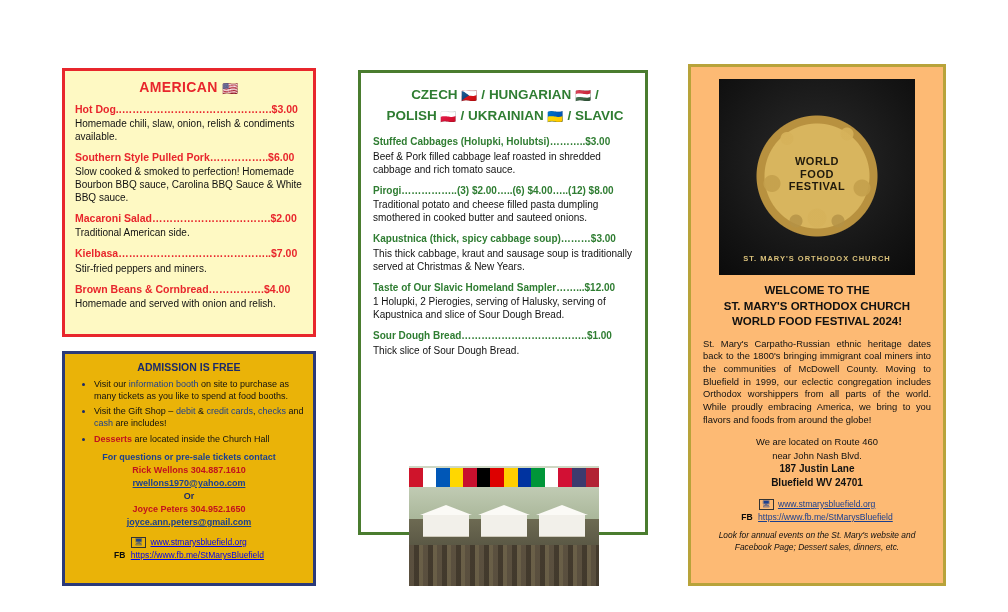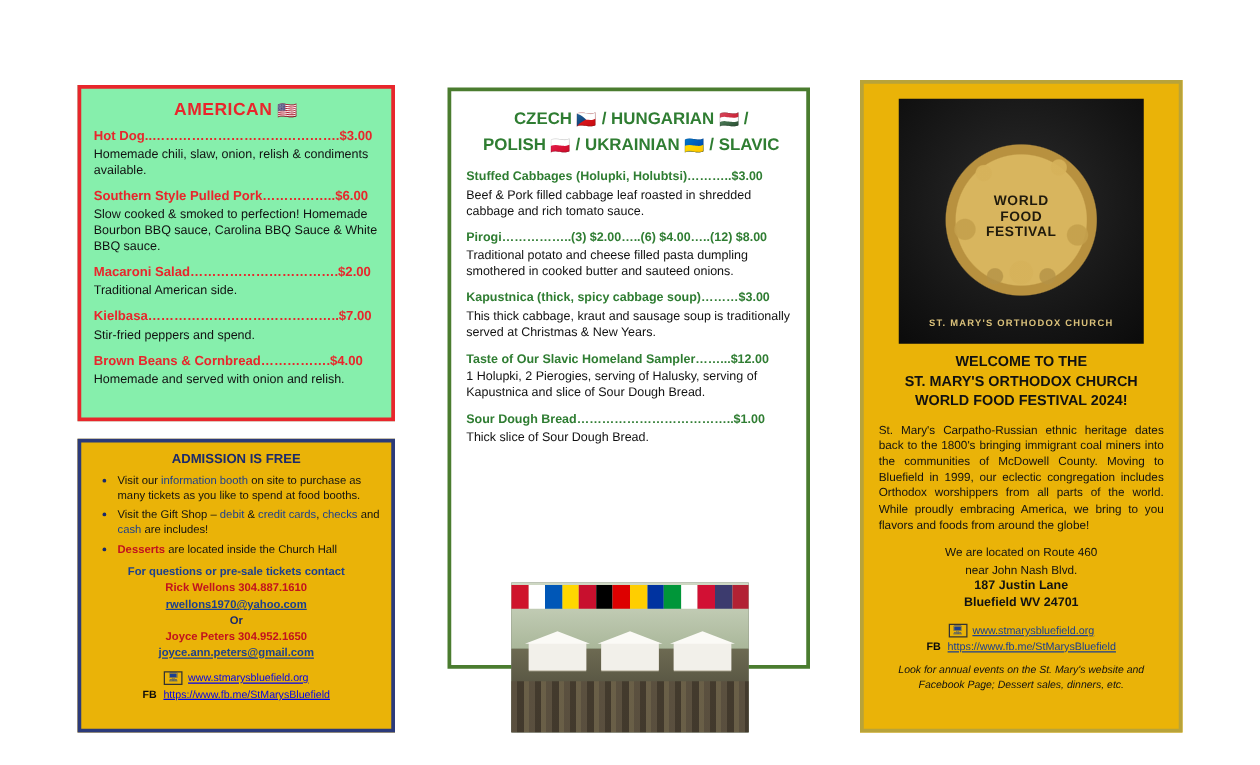--- a/index.html
+++ b/index.html
@@ -21,21 +21,21 @@
   }
 
   
   .american-card {
     position: absolute;
     left: 62px;
     top: 68px;
     width: 254px;
     height: 269px;
     border: 3px solid #e8262c;
-    background: #86efac;
+    background: #fef9c3;
     box-sizing: border-box;
     padding: 8px 10px 6px 10px;
   }
   .american-title {
     text-align: center;
     color: #e8262c;
     font-weight: bold;
     font-size: 14px;
     letter-spacing: .4px;
     margin: 0 0 7px 0;
@@ -199,21 +199,21 @@
   }
 
   
   .welcome-card {
     position: absolute;
     left: 688px;
     top: 64px;
     width: 258px;
     height: 522px;
     border: 3px solid #b8a33a;
-    background: #eab308;
+    background: #fdba74;
     box-sizing: border-box;
     padding: 10px 12px 8px 12px;
   }
   .logo-box {
     width: 196px;
     height: 196px;
     margin: 2px auto 8px auto;
     background: radial-gradient(circle at 50% 42%, #2b2b2b 0%, #141414 70%, #0b0b0b 100%);
     position: relative;
     overflow: hidden;
@@ -309,21 +309,21 @@
     <div class="item">
       <div class="item-head">Southern Style Pulled Pork……………..$6.00</div>
       <div class="item-desc">Slow cooked &amp; smoked to perfection! Homemade Bourbon BBQ sauce, Carolina BBQ Sauce &amp; White BBQ sauce.</div>
     </div>
     <div class="item">
       <div class="item-head">Macaroni Salad…………………………….$2.00</div>
       <div class="item-desc">Traditional American side.</div>
     </div>
     <div class="item">
       <div class="item-head">Kielbasa……………………………………..$7.00</div>
-      <div class="item-desc">Stir-fried peppers and spend.</div>
+      <div class="item-desc">Stir-fried peppers and miners.</div>
     </div>
     <div class="item">
       <div class="item-head">Brown Beans &amp; Cornbread…………….$4.00</div>
       <div class="item-desc">Homemade and served with onion and relish.</div>
     </div>
   </div>
 
   <div class="admission-card">
     <div class="admission-title">ADMISSION IS FREE</div>
 

